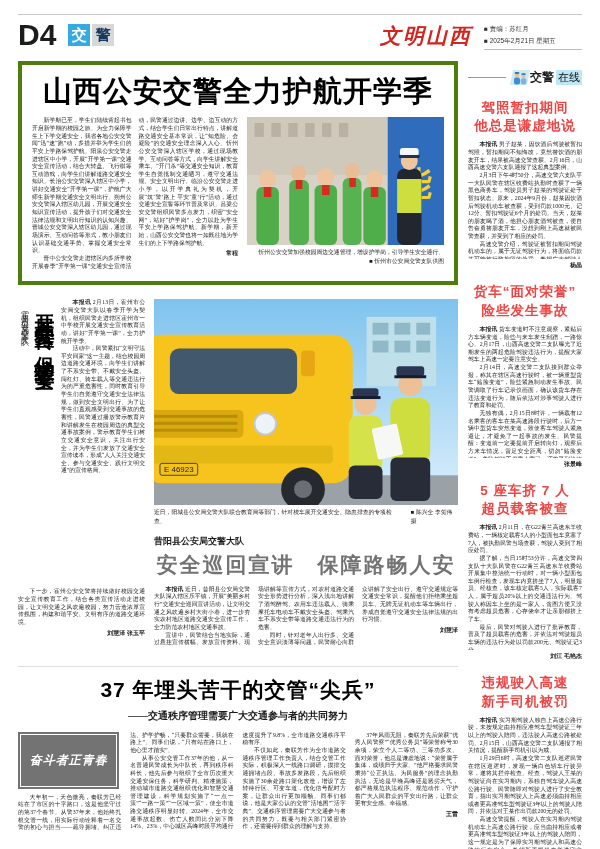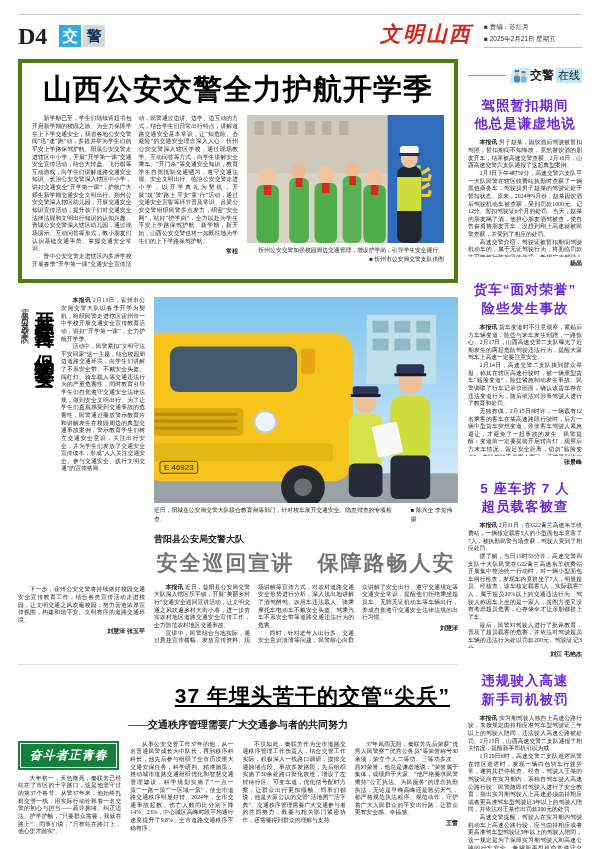--- a/index.html
+++ b/index.html
@@ -3,21 +3,21 @@
 <meta charset="utf-8">
 <style>
   html,body{margin:0;padding:0;background:#888;}
   .page{width:600px;height:849px;background:#fff;margin:0 auto;position:relative;overflow:hidden;
         font-family:"Liberation Serif",serif;color:#1c1c1c;}
   .inner{padding:0 18px;}
   
   .top-rule{border-top:1px solid #c8c8c8;margin-top:14px;}
   .header{display:flex;align-items:flex-end;justify-content:space-between;padding:5px 0 3px;}
   .hd-left{display:flex;align-items:center;gap:12px;}
-  .ed-no{font-family:Liberation Serif, serif;font-weight:bold;font-size:24px;line-height:1;}
+  .ed-no{font-family:Liberation Sans, sans-serif;font-weight:bold;font-size:30px;line-height:1;}
   .sec-logo{display:flex;gap:2px;}
   .sec-cell{width:22px;height:22px;display:flex;align-items:center;justify-content:center;
             font-family:"Liberation Sans",sans-serif;font-weight:bold;font-size:15px;}
   .sec-jiao{background:#35a9e1;color:#fff;}
   .sec-jing{background:#d8d8d8;color:#17395f;}
   .hd-right{display:flex;align-items:center;gap:12px;}
   .masthead{color:#d5231d;font-weight:bold;font-style:italic;font-size:21px;letter-spacing:2px;
             font-family:Liberation Sans, sans-serif;}
   .pubinfo{font-family:"Liberation Sans",sans-serif;font-size:6.5px;color:#333;line-height:1.7;
            border-bottom:1px solid #bbb;padding:1px 2px 3px 0;min-width:96px;}
@@ -53,36 +53,36 @@
   .center-art{flex:1;display:flex;flex-direction:column;}
   .photo2{height:206px;position:relative;overflow:hidden;}
   .photo2 svg{display:block;width:100%;height:100%;}
   .cap-row{display:flex;justify-content:space-between;gap:8px;margin-top:3px;}
   .kicker{font-family:Liberation Mono, monospace;font-weight:bold;font-size:9px;margin:9px 0 2px;}
   .center-art h2{margin:1px 0 7px;font-family:"Liberation Sans",sans-serif;font-weight:bold;
                  font-size:21px;text-align:center;letter-spacing:2px;color:#737373;}
   .cols3{columns:3;column-gap:8px;height:68px;overflow:hidden;}
   
   .bottom-art{margin-top:12px;border-top:1px solid #ddd;padding-top:9px;}
-  .bottom-art h2{margin:8px;font-family:"Liberation Sans",sans-serif;font-weight:bold;font-size:21px;
-                 text-align:right;letter-spacing:1px;color:#000;text-decoration:underline;}
+  .bottom-art h2{margin:0;font-family:"Liberation Sans",sans-serif;font-weight:bold;font-size:21px;
+                 text-align:center;letter-spacing:1px;color:#000;}
   .sub{margin:5px 0 9px;font-size:10px;font-weight:bold;text-align:center;font-family:"Liberation Serif",serif;}
   .cols4{columns:4;column-gap:9px;height:128px;overflow:hidden;}
-  .badge{background:#15803d;color:#fff;font-family:"Liberation Sans",sans-serif;font-weight:bold;
-         font-style:italic;font-size:12px;letter-spacing:1px;text-align:center;padding:6px 2px;
+  .badge{background:#737373;color:#fff;font-family:"Liberation Sans",sans-serif;font-weight:bold;
+         font-style:italic;font-size:12px;letter-spacing:1px;text-align:center;padding:20px 2px;
          outline:1px solid #fff;outline-offset:-3px;margin:0 2px 5px 0;break-inside:avoid;}
   
   .sb-header{display:flex;align-items:center;margin-top:8px;}
   .sb-line{flex:1;height:1px;background:#999;margin-right:4px;}
   .sb-brand{display:flex;align-items:center;gap:2px;font-family:"Liberation Sans",sans-serif;}
   .sb-bold{font-weight:bold;font-size:12px;}
   .sb-light{font-size:11px;background:#bfe7f6;color:#111;padding:0 2px;}
   .sb-art{margin-top:13px;}
   .sb-art h3{margin:0 0 6px;font-family:"Liberation Sans",sans-serif;font-weight:bold;
-             font-size:13.5px;line-height:1.35;text-align:center;letter-spacing:1px;color:#6d28d9;}
+             font-size:13.5px;line-height:1.35;text-align:center;letter-spacing:1px;color:#ef4444;}
   .sb-body{overflow:hidden;}
   .h118{height:118px;} .h132{height:132px;} .h126{height:126px;} .h150{height:150px;}
 </style>
 </head>
 <body>
 
 <div class="page">
   <div class="inner">
 
     <div class="top-rule"></div>

